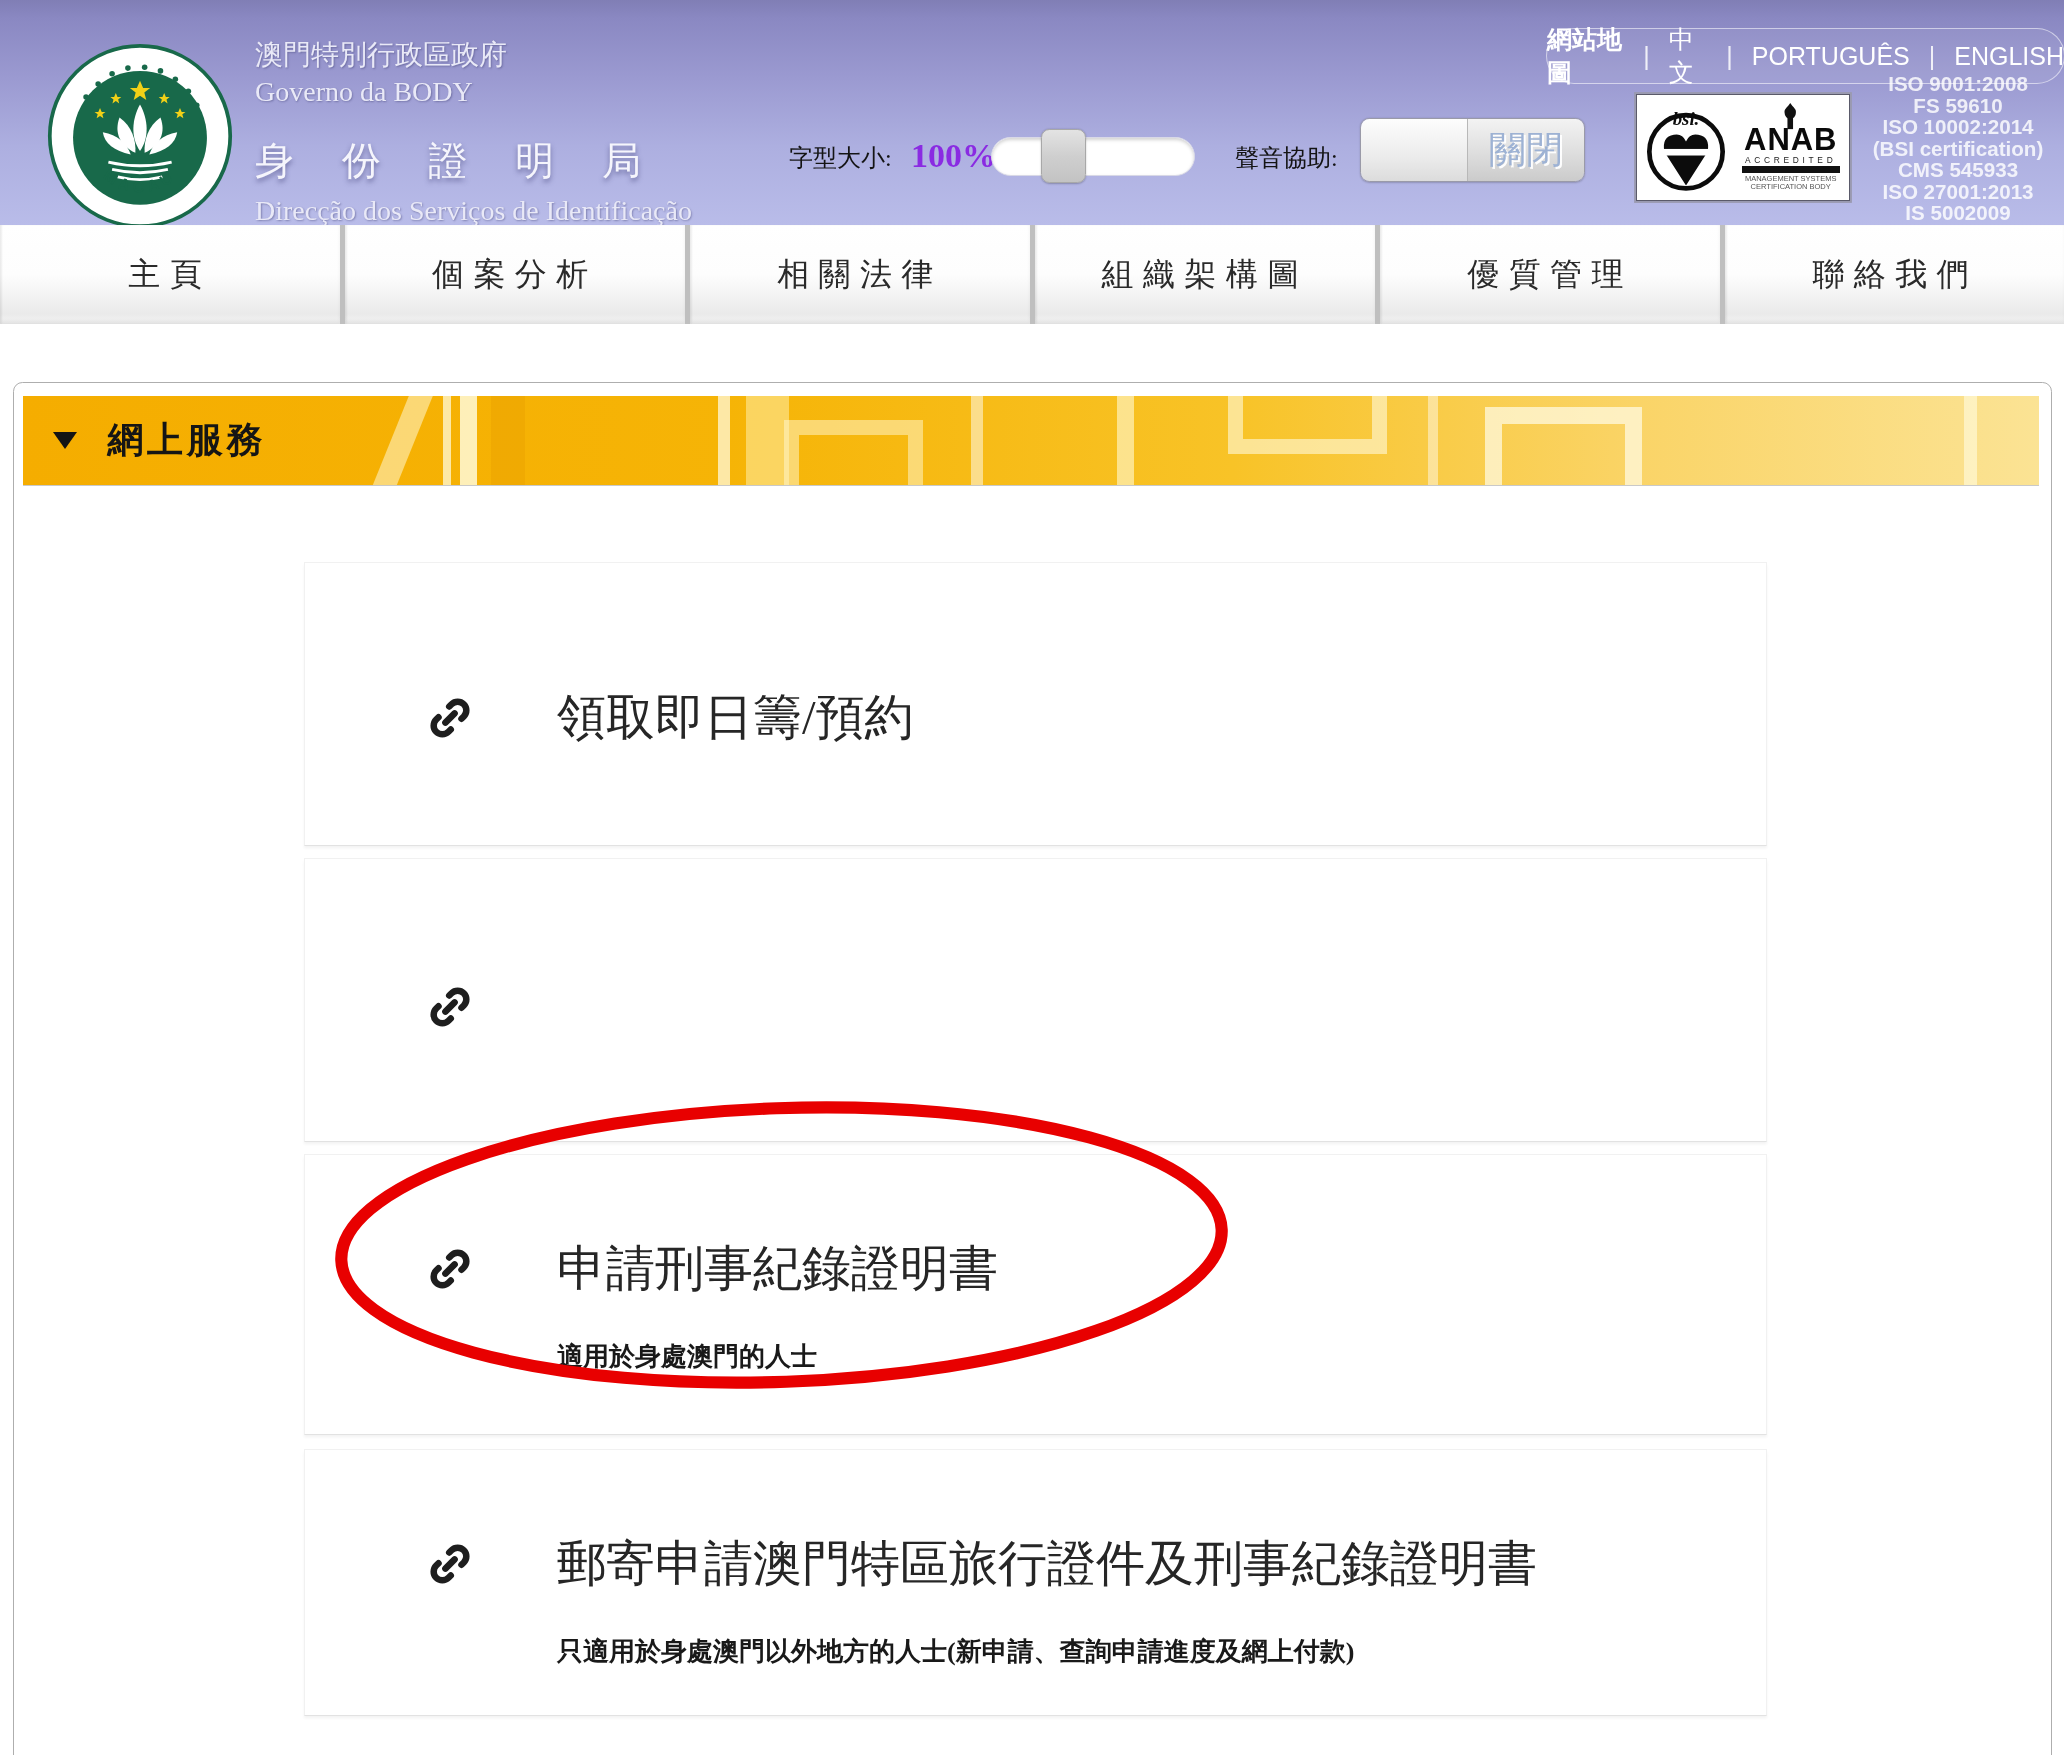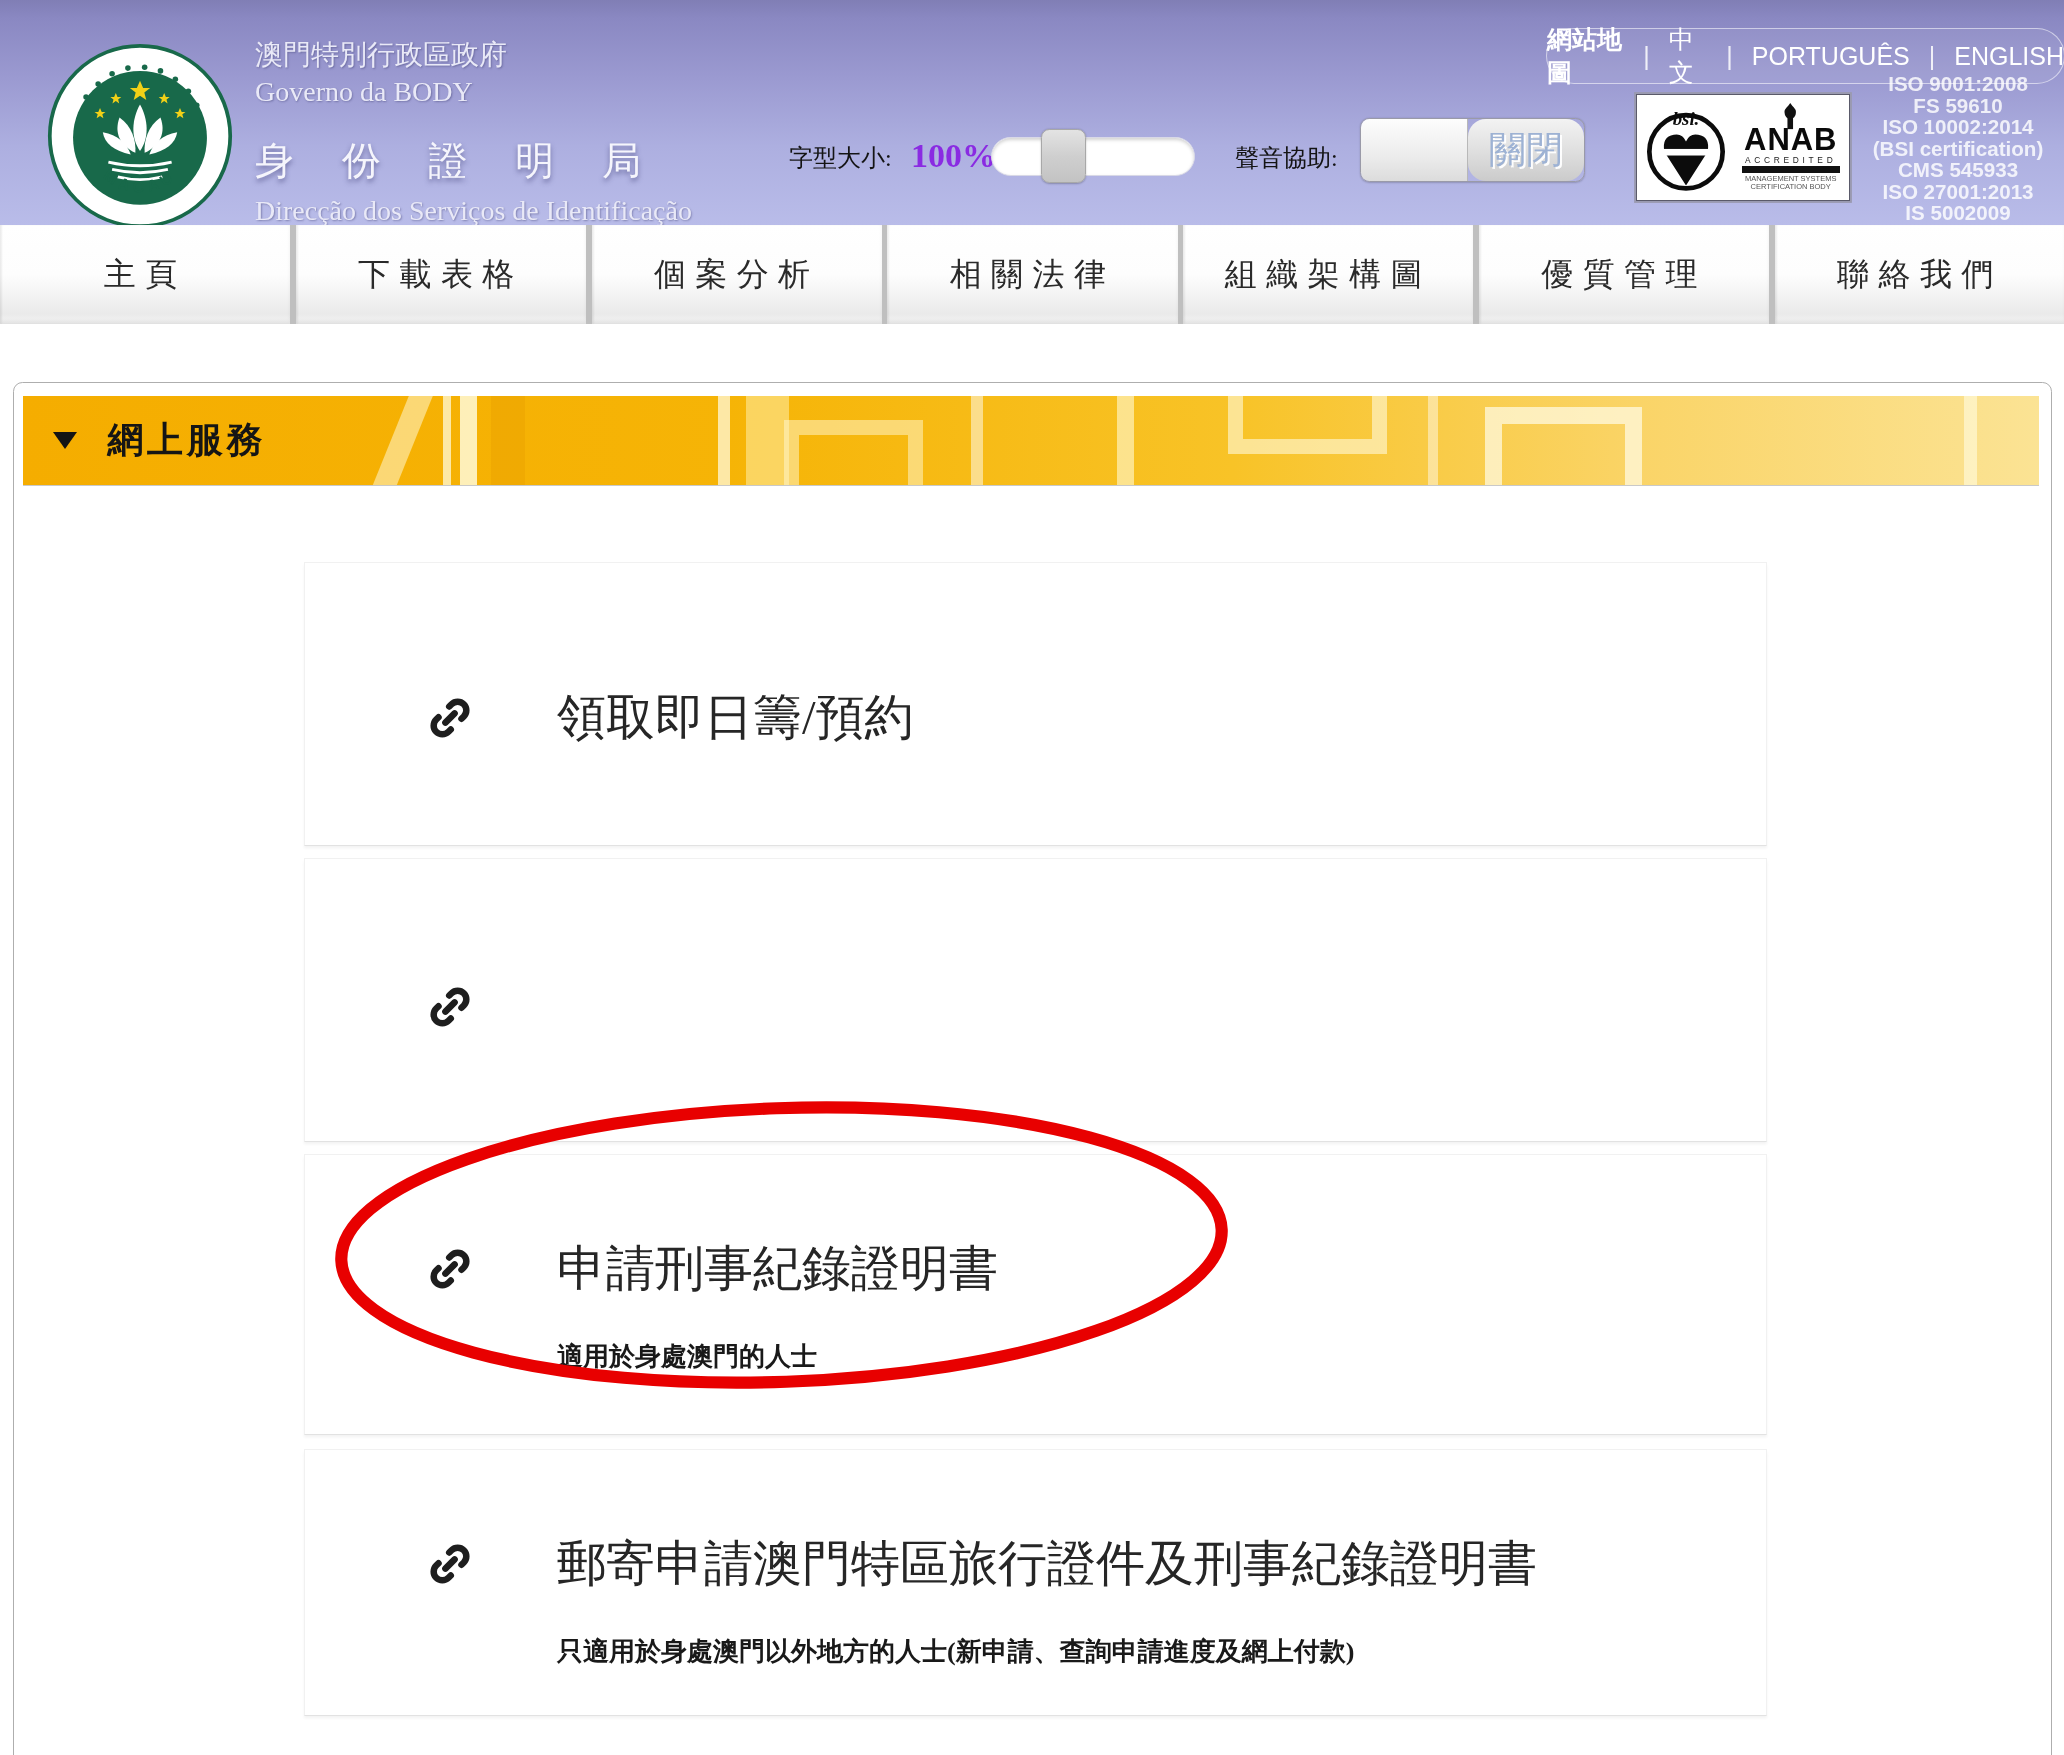--- a/index.html
+++ b/index.html
@@ -34,21 +34,21 @@
   #voice-label{ left:1235px; top:142px; }
   .voice-toggle{
     position:absolute; left:1360px; top:118px; width:225px; height:64px;
     border:1.9px solid #9a9aa8; border-radius:9.4px; overflow:hidden; display:flex; cursor:pointer;
     box-shadow:0 0.9px 1.9px rgba(0,0,0,.2);
   }
   .voice-toggle-left{ width:107px; background:linear-gradient(180deg,#fdfdfd 0%,#ececec 60%,#dcdcdc 100%); border-right:0.9px solid #b8b8b8; }
   .voice-toggle-right{
     flex:1; display:flex; align-items:center; justify-content:center;
     background:linear-gradient(180deg,#f3f3f3 0%,#dedede 55%,#cbcbcb 100%);
-    font-size:37px; font-family:"Liberation Serif", serif; color:#9db2d4; text-shadow:1.9px 1.9px 0 rgba(255,255,255,.95);border-radius:18px;
+    font-size:37px; font-family:"Liberation Serif", serif; color:#9db2d4; text-shadow:1.9px 1.9px 0 rgba(255,255,255,.95);
   }
 
   .lang-pill{
     position:absolute; left:1546px; top:28px; width:519px; height:56px;
     border:1.9px solid rgba(255,255,255,.55); border-radius:28px;
     background:rgba(255,255,255,.06);
     display:flex; align-items:center; justify-content:center;
   }
   .lang-pill span{ color:#ffffff; font-size:25px; }
   .lang-link{ cursor:pointer; }
@@ -224,21 +224,20 @@
     <div>ISO 10002:2014</div>
     <div>(BSI certification)</div>
     <div>CMS 545933</div>
     <div>ISO 27001:2013</div>
     <div>IS 5002009</div>
   </div>
 </div>
 
 <div class="main-nav">
   <div class="nav-tab">主頁</div>
-  <div class="nav-tab">下載表格</div>
   <div class="nav-tab">個案分析</div>
   <div class="nav-tab">相關法律</div>
   <div class="nav-tab">組織架構圖</div>
   <div class="nav-tab">優質管理</div>
   <div class="nav-tab">聯絡我們</div>
 </div>
 
 <div class="content-box">
 
   <div class="svc-banner">

